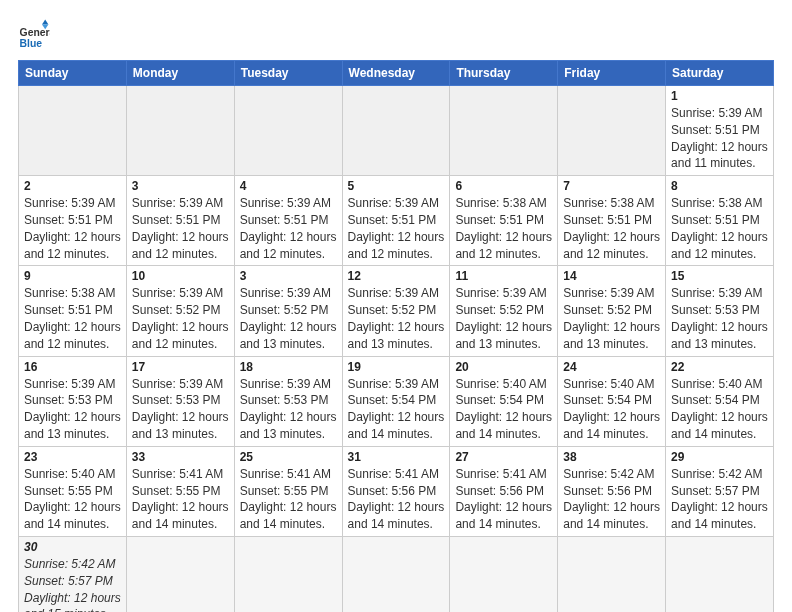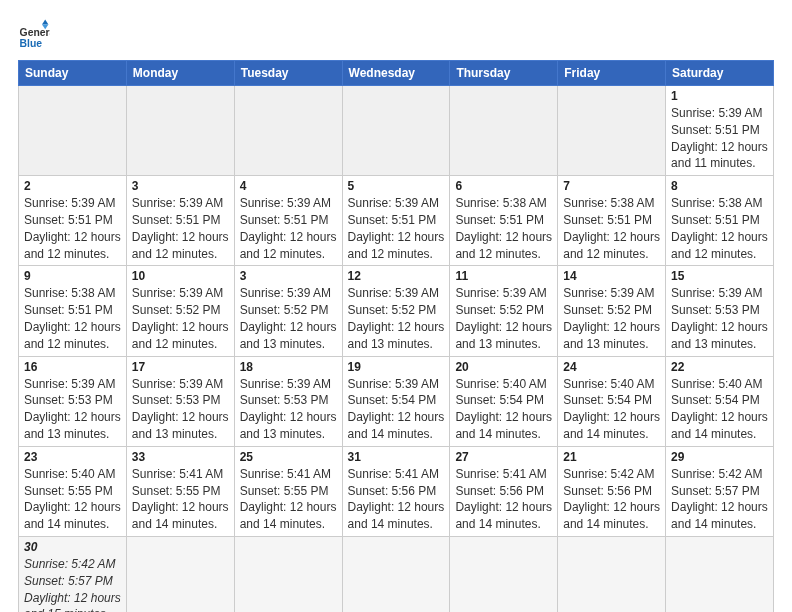--- a/index.html
+++ b/index.html
@@ -239,21 +239,21 @@
           </td>
           <td>
             <span class="day-num">31</span>
             <div class="day-info">Sunrise: 5:41 AM<br>Sunset: 5:56 PM<br>Daylight: 12 hours<br>and 14 minutes.</div>
           </td>
           <td>
             <span class="day-num">27</span>
             <div class="day-info">Sunrise: 5:41 AM<br>Sunset: 5:56 PM<br>Daylight: 12 hours<br>and 14 minutes.</div>
           </td>
           <td>
-            <span class="day-num">21</span>
+            <span class="day-num">38</span>
             <div class="day-info">Sunrise: 5:42 AM<br>Sunset: 5:56 PM<br>Daylight: 12 hours<br>and 14 minutes.</div>
           </td>
           <td>
             <span class="day-num">29</span>
             <div class="day-info">Sunrise: 5:42 AM<br>Sunset: 5:57 PM<br>Daylight: 12 hours<br>and 14 minutes.</div>
           </td>
         </tr>
         <tr class="last-row">
           <td>
             <span class="day-num">30</span>

